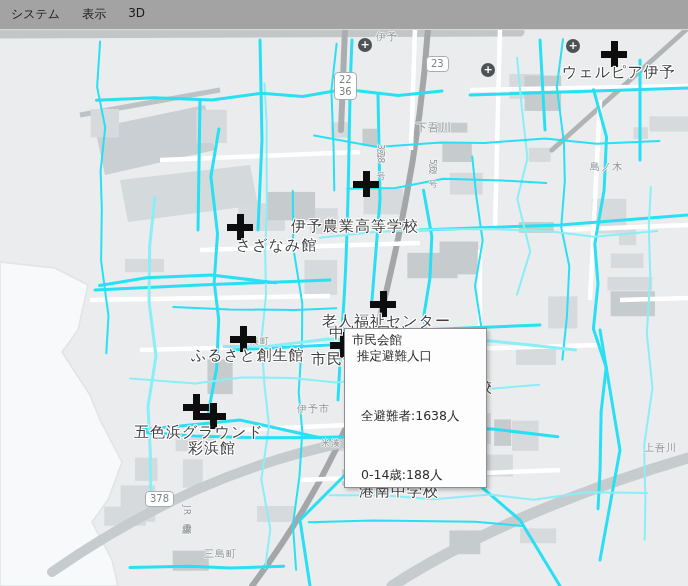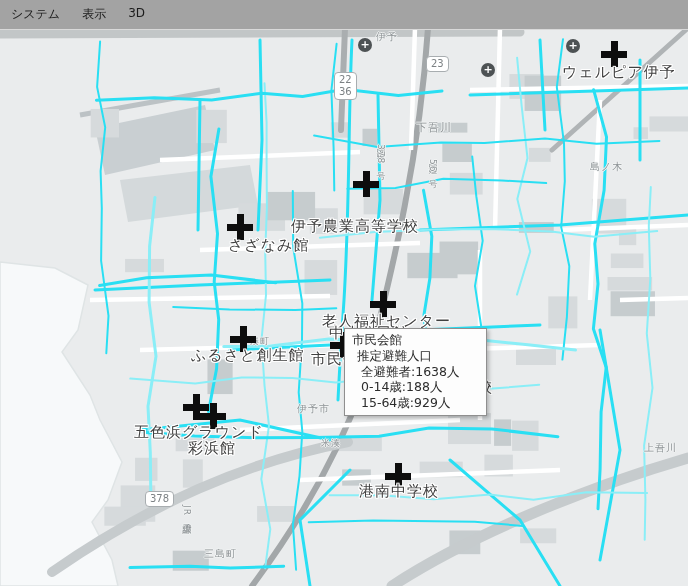--- a/index.html
+++ b/index.html
@@ -27,21 +27,21 @@
   .fmarker::before{content:"";position:absolute;left:0;top:9.5px;width:26px;height:7px;background:#0d0d0d;}
   .fmarker::after{content:"";position:absolute;left:9.5px;top:0;width:7px;height:26px;background:#0d0d0d;}
   .flabel{position:absolute;z-index:4;font-size:15px;color:#404040;letter-spacing:1px;white-space:nowrap;
     text-shadow:1px 0 0 #fff,-1px 0 0 #fff,0 1px 0 #fff,0 -1px 0 #fff,1px 1px 0 #fff,-1px -1px 0 #fff,1px -1px 0 #fff,-1px 1px 0 #fff;}
   
   .tooltip{position:absolute;left:344px;top:328px;width:133px;z-index:5;background:#fdfdfd;
     border:1px solid #8f8f8f;box-shadow:2px 2px 4px rgba(0,0,0,.25);
     font-size:12.5px;color:#2c2c2c;padding:3px 4px 4px 4px;line-height:15.8px;}
   .tt-title{padding-left:3px;}
   .tt-line{padding-left:8px;white-space:nowrap;}
-  .tt-line.deep{padding-left:12px;}
+  .tt-line.deep{padding-left:12px;margin-top:44px;}
 </style>
 </head>
 <body>
 
 <div class="window">
   <div class="map" id="map">
     <svg id="map-svg" width="688" height="586" viewBox="0 0 688 586">
         <g>
           <rect x="0" y="0" width="688" height="586" fill="#eaeced"></rect>
           <path d="M0,262 L55,268 L88,285 L78,330 L62,352 L90,395 L100,420 L122,462 L108,500 L92,522 L112,560 L118,586 L0,586 Z" fill="#f7f9fa" stroke="#dfe4e5" stroke-width="1.5"></path>
@@ -183,21 +183,21 @@
         <div class="badge" style="left: 426px; top: 56px;">23</div>
         <div class="badge" style="left: 145px; top: 475px; margin-top: 16px;">378</div>
         <div class="poi" style="left: 358px; top: 38px;">+</div>
         <div class="poi" style="left: 481px; top: 63px;">+</div>
         <div class="poi" style="left: 566px; top: 39px;">+</div>
         <div class="fmarker" style="left: 601px; top: 41px;"></div>
         <div class="flabel" style="left: 562px; top: 63px;">ウェルピア伊予</div>
         <div class="fmarker" style="left: 353px; top: 171px;"></div>
         <div class="flabel" style="left: 291px; top: 193px; margin-top: 24px;">伊予農業高等学校</div>
         <div class="fmarker" style="left: 227px; top: 214px;"></div>
-        <div class="flabel" style="left: 228px; top: 236px;">さざなみ館</div>
+        <div class="flabel" style="left: 236px; top: 236px;">さざなみ館</div>
         <div class="fmarker" style="left: 370px; top: 291px;"></div>
         <div class="flabel" style="left: 322px; top: 312px; font-family: Liberation Serif, serif;">老人福祉センター</div>
         <div class="flabel" style="left: 329px; top: 324px;">中央公民館</div>
         <div class="fmarker" style="left: 330px; top: 332px;"></div>
         <div class="flabel" style="left: 311px; top: 350px;">市民会館</div>
         <div class="fmarker" style="left: 230px; top: 326px;"></div>
         <div class="flabel" style="left: 191px; top: 346px;">ふるさと創生館</div>
         <div class="fmarker" style="left: 183px; top: 394px;"></div>
         <div class="flabel" style="left: 134px; top: 415px; margin-top: 8px;">五色浜グラウンド</div>
         <div class="fmarker" style="left: 200px; top: 403px;"></div>
@@ -205,21 +205,20 @@
         <div class="fmarker" style="left: 385px; top: 463px;"></div>
         <div class="flabel" style="left: 359px; top: 482px;">港南中学校</div>
         <div class="flabel" style="left: 461px; top: 378px;">学校</div>
       </div>
     <div class="tooltip">
       <div class="tt-title">市民会館</div>
       <div class="tt-line">推定避難人口</div>
       <div id="tt-lines">
           <div class="tt-line deep">全避難者:1638人</div>
           <div class="tt-line deep">0-14歳:188人</div>
-          <div class="tt-line deep">15-64歳:929人</div>
         </div>
     </div>
   </div>
   <div class="menubar" id="menubar">
       <div class="menu-item">システム</div>
       <div class="menu-item">表示</div>
       <div class="menu-item">3D</div>
     </div>
 </div>
 

